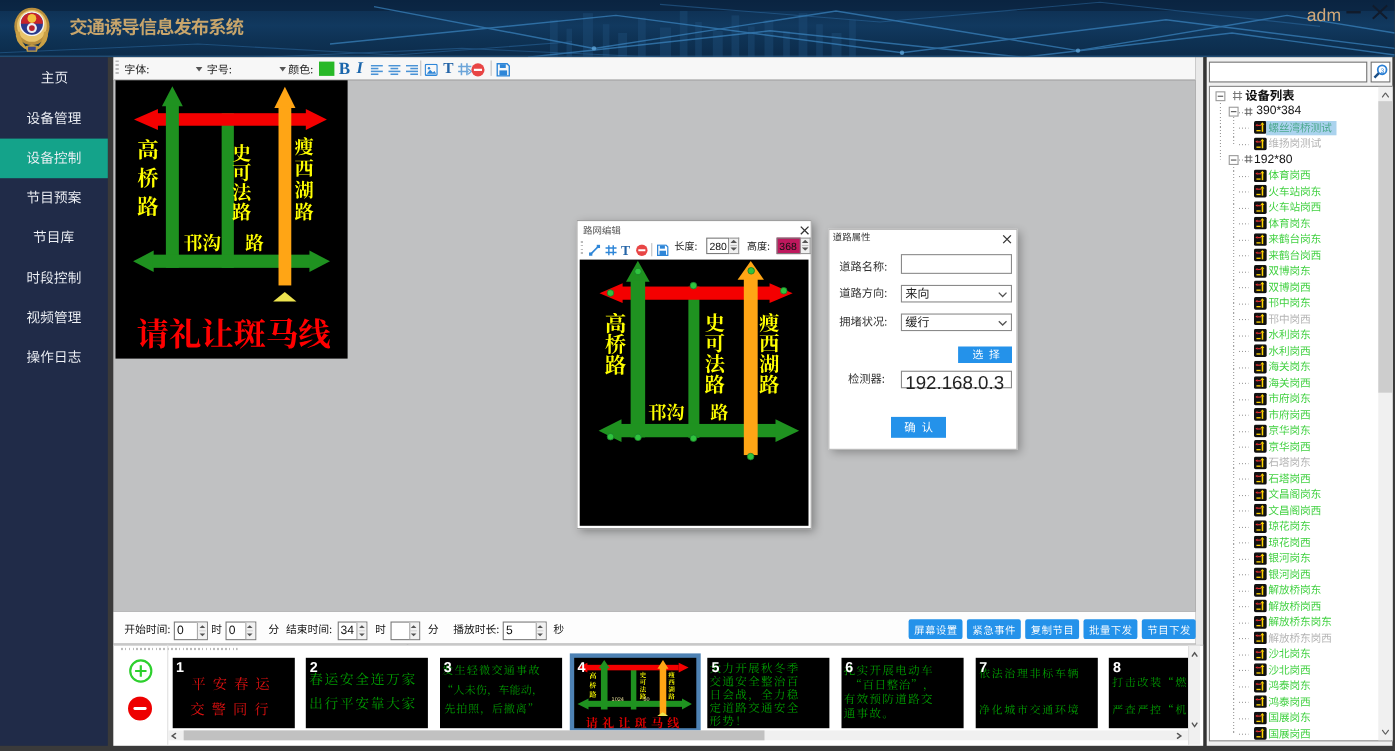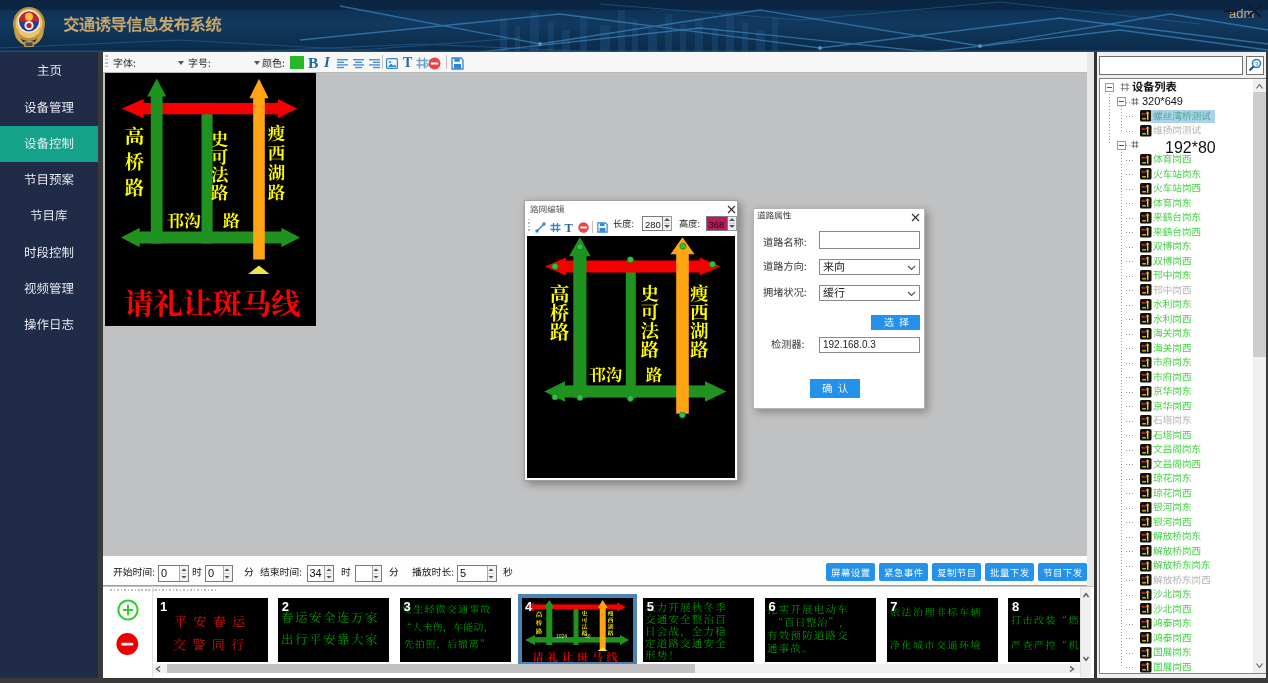--- a/index.html
+++ b/index.html
@@ -306,21 +306,21 @@
         <use href="#b2" x="1904" y="880"></use>
         <use href="#b3" x="2855" y="880"></use>
         <use href="#b4" x="3807" y="880"></use>
         <use href="#b5" x="4759" y="880"></use>
         <use href="#b6" x="5711" y="880"></use>
         <use href="#b7" x="6663" y="880"></use>
         <use href="#b8" x="7614" y="880"></use>
         <use href="#b9" x="8566" y="880"></use>
       </g>
     </svg>
-    <div class="txt" style="left:1229px;top:6px;font-size:13px;color:#d2a878">adm</div>
+    <div class="txt" style="left:1188px;top:6px;font-size:16px;color:#d2a878">adm</div>
     <svg class="abs" style="left:1222px;top:4px" width="42" height="14" viewBox="0 0 42 14">
       <rect x="2" y="6" width="13" height="2.2" fill="#111b2b"></rect>
       <g stroke="#111b2b" stroke-width="1.8">
         <path d="M26 1 L39 13 M39 1 L26 13"></path>
       </g>
     </svg>
   </div>
 <div class="abs" style="left:0;top:52px;width:98px;height:626px;background:#202b48"></div>
 <div class="abs" style="left:0;top:125.5px;width:98px;height:36px;background:#14a38a"></div>
 <svg class="t" style="left:36.5px;top:64.3px" width="26" height="13" viewBox="0 0 26 13">
@@ -684,21 +684,21 @@
     <path d="M1 1 L4.5 4.5 L8 1" stroke="#555" stroke-width="1.2" fill="none"></path>
   </svg>
 <div class="abs" style="left:871.3px;top:314.5px;width:48.7px;height:15px;background:#2492ea"></div>
 <svg class="t" style="left:884px;top:316.5px" width="26" height="11" viewBox="0 0 26 11">
     <g fill="#fff" transform="scale(0.01000)">
       <use href="#r78" y="880"></use>
       <use href="#r79" x="1500" y="880"></use>
     </g>
   </svg>
 <div class="abs" style="left:818.5px;top:336.5px;width:101px;height:16px;background:#fff;border:1px solid #8a8a8a"></div>
-<div class="txt" style="left:823px;top:339px;font-size:10px;color:#222">192.168.0.3</div>
+<div class="txt" style="left:823px;top:339px;font-size:17px;color:#222">192.168.0.3</div>
 <div class="abs" style="left:810px;top:378.5px;width:50px;height:19.5px;background:#2492ea"></div>
 <svg class="t" style="left:821.5px;top:383px" width="27" height="11" viewBox="0 0 27 11">
     <g fill="#fff" transform="scale(0.01050)">
       <use href="#r80" y="880"></use>
       <use href="#r81" x="1500" y="880"></use>
     </g>
   </svg>
 <div class="abs" style="left:103px;top:556px;width:984px;height:29.5px;background:#fdfdfd;border-bottom:1px solid #9a9a9a"></div>
 <svg class="t" style="left:113.4px;top:566.5px" width="42" height="10" viewBox="0 0 42 10">
     <g fill="#1a1a1a" transform="scale(0.00980)">
@@ -1196,21 +1196,21 @@
     </g>
   </svg>
 <div class="abs" style="left:1116.5px;top:97.0px;width:9px;height:9px;background:#fff;border:1px solid #9a9a9a"></div>
 <div class="abs" style="left:1118.5px;top:101.0px;width:5px;height:1px;background:#555"></div>
 <div class="abs" style="left:1126px;top:101.5px;width:5px;height:1px;background:repeating-linear-gradient(90deg,#999 0 1px,transparent 1px 3px)"></div>
 <svg class="abs" style="left:1130.5px;top:96.5px" width="8" height="9" viewBox="0 0 10 10">
     <g stroke="#666" stroke-width="1.1">
       <path d="M0.5 3 H9.5 M0.5 7 H9.5 M3 0.5 V9.5 M7 0.5 V9.5"></path>
     </g>
   </svg>
-<div class="txt" style="left:1142px;top:95.0px;font-size:11px;color:#111">320*649</div>
+<div class="txt" style="left:1142px;top:95.0px;font-size:11px;color:#111">390*384</div>
 <div class="abs" style="left:1126px;top:116px;width:9px;height:1px;background:repeating-linear-gradient(90deg,#999 0 1px,transparent 1px 3px)"></div>
 <svg class="abs" style="left:1140px;top:110px" width="12" height="12" viewBox="0 0 12 12">
     <use href="#devico"></use>
   </svg>
 <div class="abs" style="left:1150.5px;top:109.5px;width:64.6px;height:13.5px;background:#abd3ee"></div>
 <svg class="t" style="left:1152.5px;top:110.8px" width="58" height="10" viewBox="0 0 58 10">
     <g fill="#4aa88c" transform="scale(0.00980)">
       <use href="#r192" y="880"></use>
       <use href="#r193" x="980" y="880"></use>
       <use href="#r194" x="1959" y="880"></use>
@@ -1233,21 +1233,21 @@
     </g>
   </svg>
 <div class="abs" style="left:1116.5px;top:140.5px;width:9px;height:9px;background:#fff;border:1px solid #9a9a9a"></div>
 <div class="abs" style="left:1118.5px;top:144.5px;width:5px;height:1px;background:#555"></div>
 <div class="abs" style="left:1126px;top:145px;width:5px;height:1px;background:repeating-linear-gradient(90deg,#999 0 1px,transparent 1px 3px)"></div>
 <svg class="abs" style="left:1130.5px;top:140px" width="8" height="9" viewBox="0 0 10 10">
     <g stroke="#666" stroke-width="1.1">
       <path d="M0.5 3 H9.5 M0.5 7 H9.5 M3 0.5 V9.5 M7 0.5 V9.5"></path>
     </g>
   </svg>
-<div class="txt" style="left:1165px;top:138.5px;font-size:16px;color:#111">192*80</div>
+<div class="txt" style="left:1140px;top:138.5px;font-size:11px;color:#111">192*80</div>
 <div class="abs" style="left:1126px;top:159.5px;width:9px;height:1px;background:repeating-linear-gradient(90deg,#999 0 1px,transparent 1px 3px)"></div>
 <svg class="abs" style="left:1140px;top:153.5px" width="12" height="12" viewBox="0 0 12 12">
     <use href="#devico"></use>
   </svg>
 <svg class="t" style="left:1152.5px;top:154.3px" width="39" height="10" viewBox="0 0 39 10">
     <g fill="#3ed03e" transform="scale(0.00980)">
       <use href="#r32" y="880"></use>
       <use href="#r200" x="980" y="880"></use>
       <use href="#r199" x="1959" y="880"></use>
       <use href="#r201" x="2939" y="880"></use>

